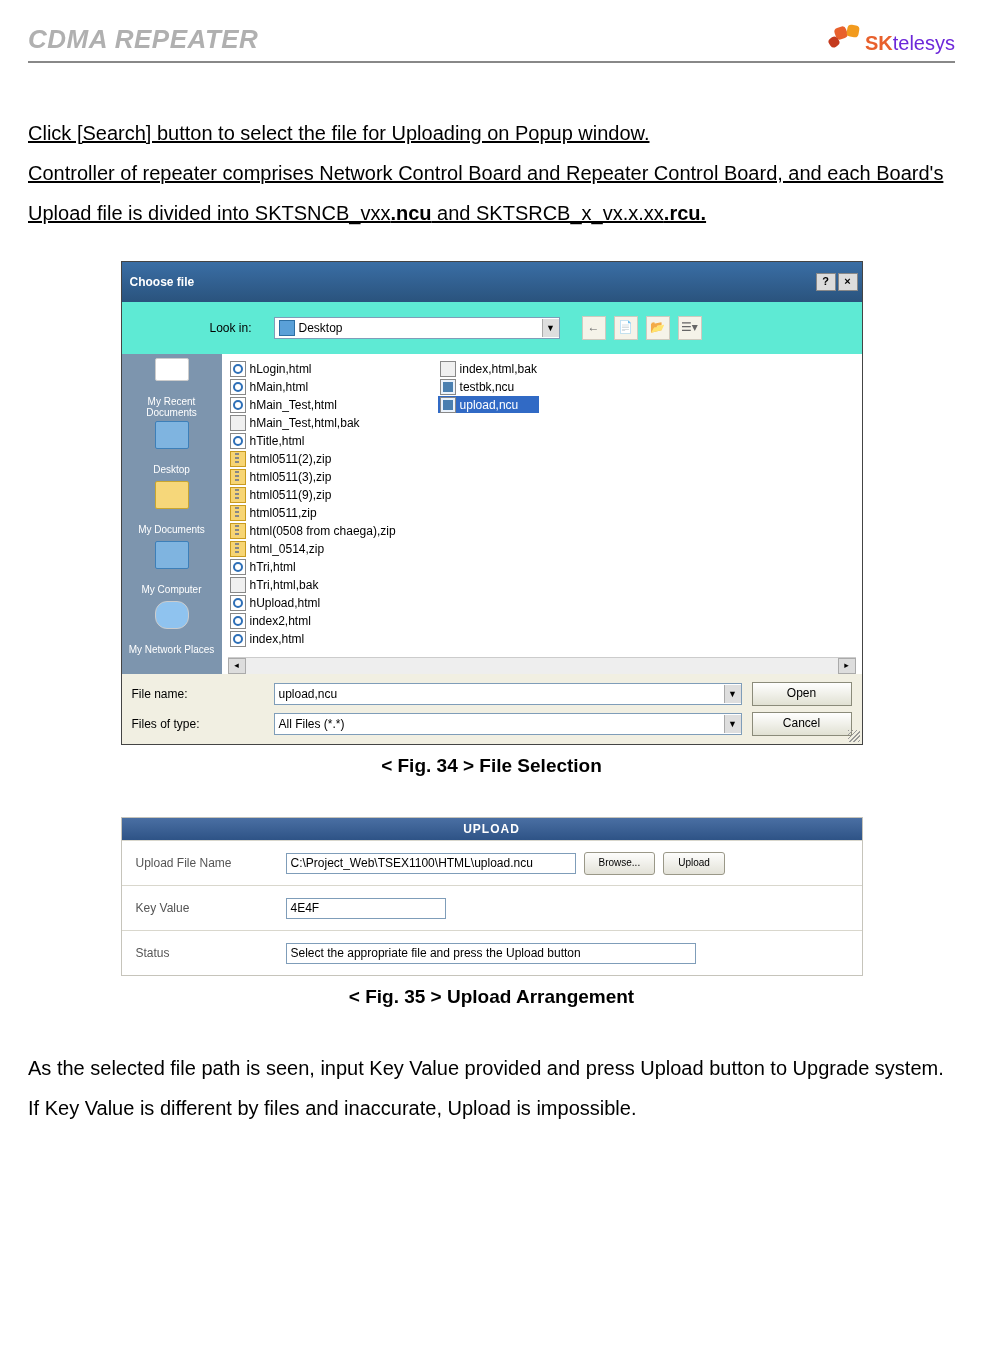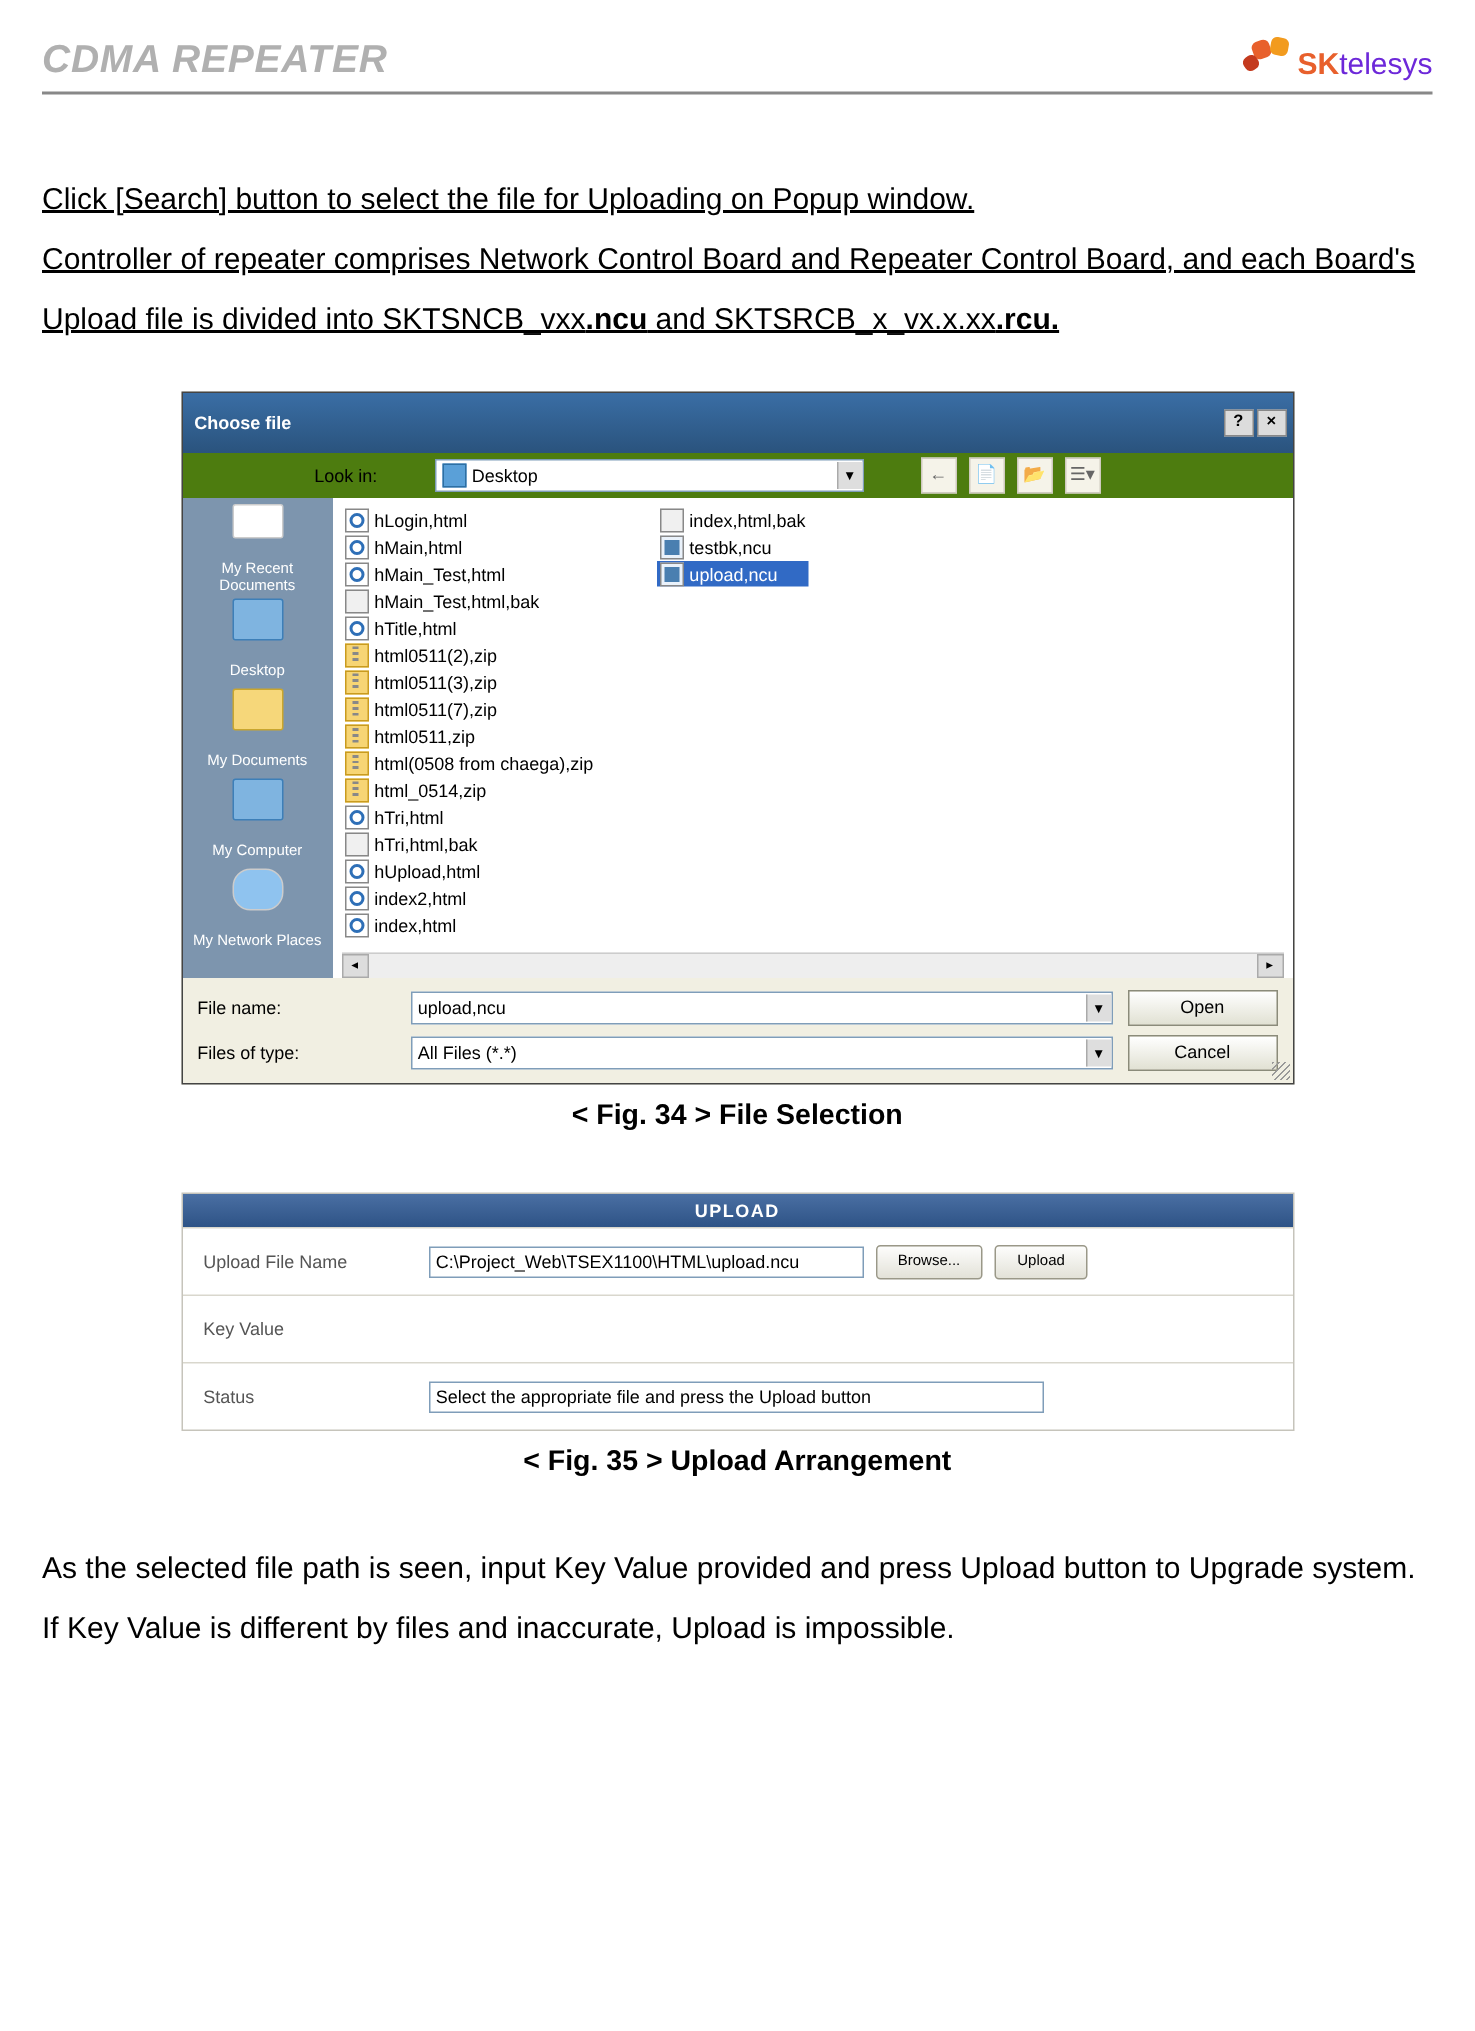--- a/index.html
+++ b/index.html
@@ -84,26 +84,26 @@
     width: 18px; height: 16px;
     background: #dcdcdc;
     border: 1px solid #888;
     color: #000;
     font-size: 11px;
     line-height: 14px;
     text-align: center;
     font-weight: 700;
   }
   .dlg-toolbar {
-    height: 30px;
+    height: 52px;
     display: flex;
     align-items: center;
     padding: 0 10px;
-    gap: 26px;
-    background: #4d7c0f;
+    gap: 10px;
+    background: #5eead4;
   }
   .dlg-toolbar .lbl { width: 120px; text-align: right; padding-right: 12px; }
   .combo {
     display: flex;
     align-items: center;
     background: #fff;
     border: 1px solid #7f9db9;
     height: 20px;
     flex: 0 0 280px;
     padding-left: 4px;
@@ -408,21 +408,21 @@
               <div class="file-item">
                 <span class="fi-icon zip"></span>
                 <span>html0511(2),zip</span>
               </div>
               <div class="file-item">
                 <span class="fi-icon zip"></span>
                 <span>html0511(3),zip</span>
               </div>
               <div class="file-item">
                 <span class="fi-icon zip"></span>
-                <span>html0511(7),zip</span>
+                <span>html0511(9),zip</span>
               </div>
               <div class="file-item">
                 <span class="fi-icon zip"></span>
                 <span>html0511,zip</span>
               </div>
               <div class="file-item">
                 <span class="fi-icon zip"></span>
                 <span>html(0508 from chaega),zip</span>
               </div>
               <div class="file-item">
@@ -495,20 +495,23 @@
     <div class="up-row">
       <div class="up-label">Upload File Name</div>
       <div class="up-field">
         <div class="tbox path">C:\Project_Web\TSEX1100\HTML\upload.ncu</div>
         <div class="btn35">Browse...</div>
         <div class="btn35">Upload</div>
       </div>
     </div>
     <div class="up-row">
       <div class="up-label">Key Value</div>
+      <div class="up-field">
+        <div class="tbox kv">4E4F</div>
+      </div>
     </div>
     <div class="up-row">
       <div class="up-label">Status</div>
       <div class="up-field">
         <div class="tbox status">Select the appropriate file and press the Upload button</div>
       </div>
     </div>
   </div>
   <div class="fig-caption">&lt; Fig. 35 &gt; Upload Arrangement</div>
 

